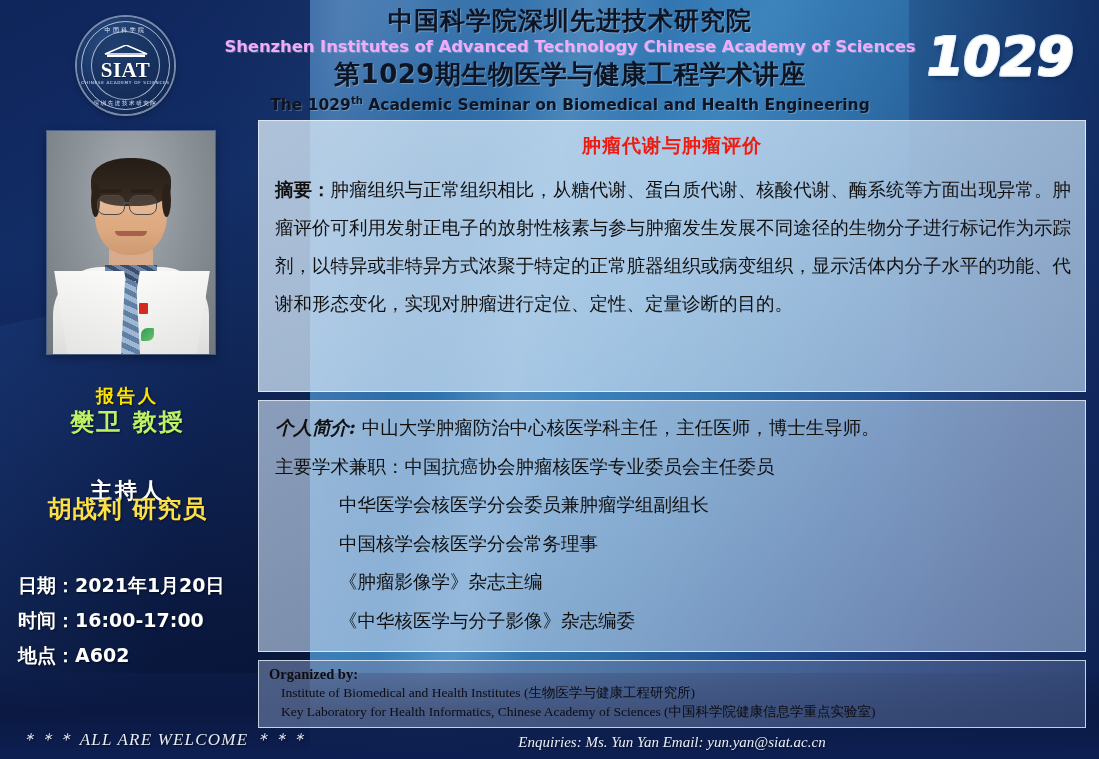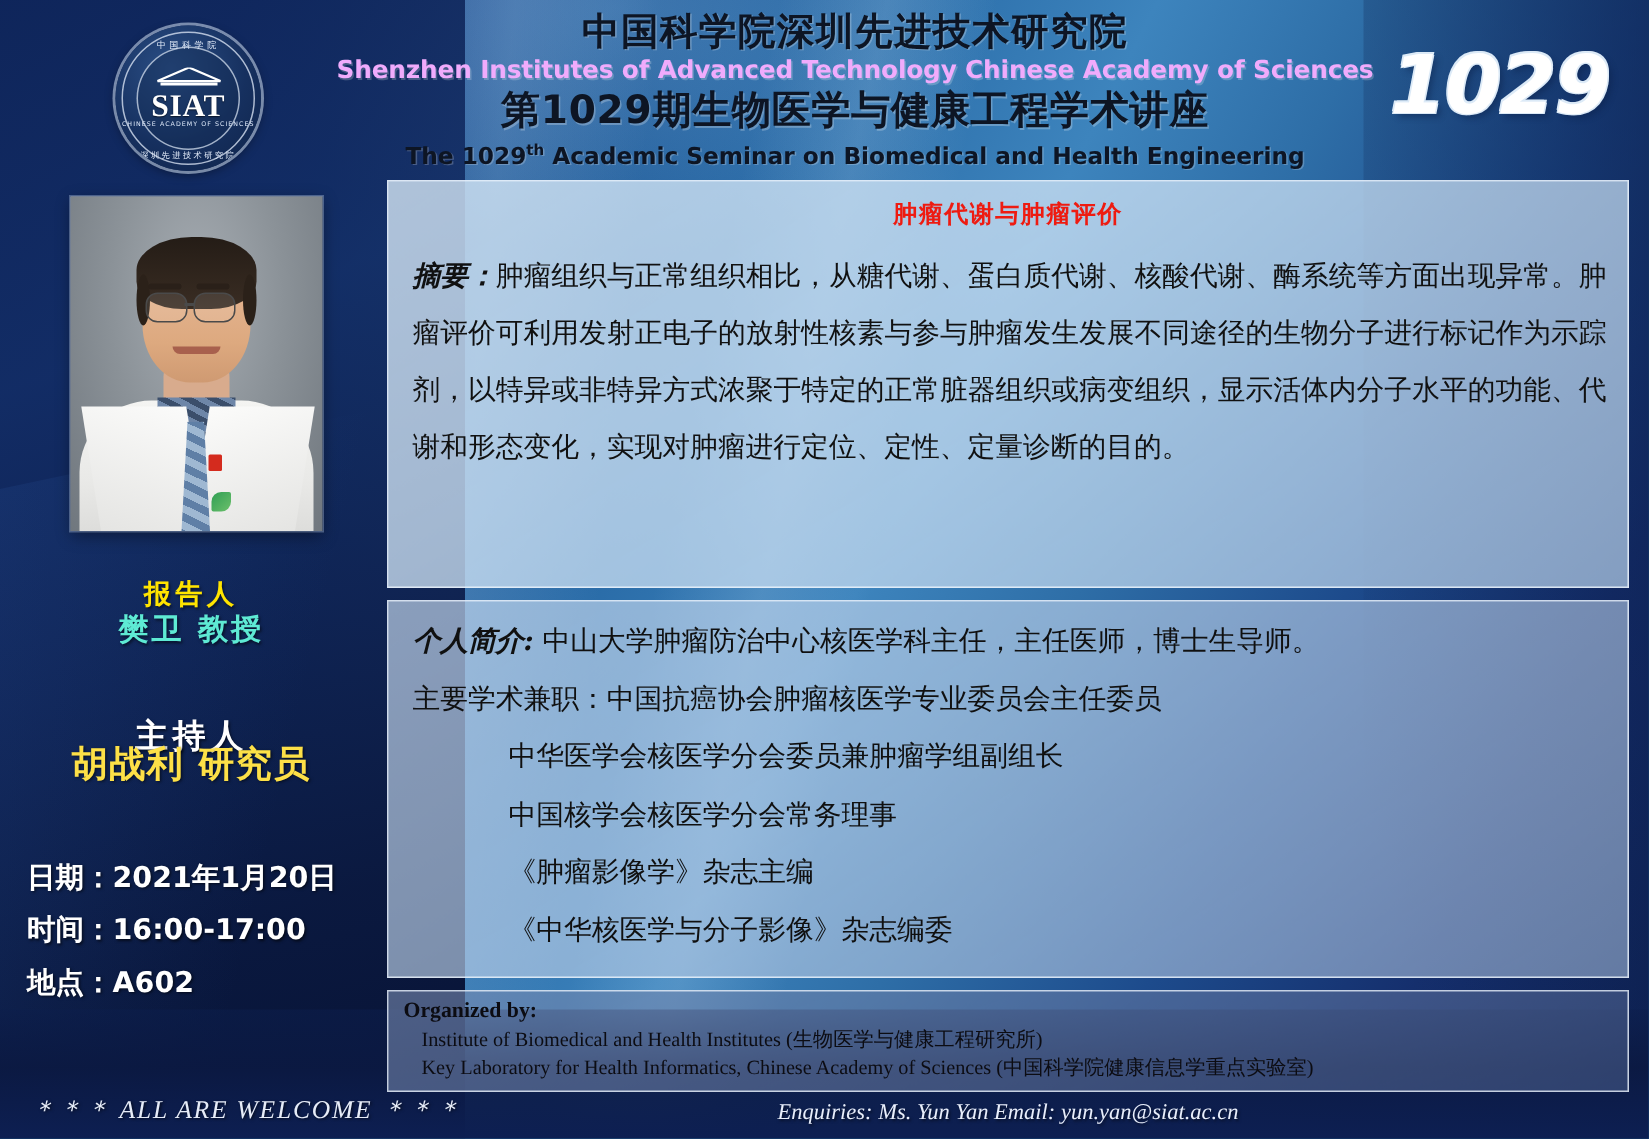--- a/index.html
+++ b/index.html
@@ -275,21 +275,21 @@
   .side-block { position: absolute; left: 0; width: 255px; text-align: center; }
   .lbl-speaker-role {
     top: 384px;
     font-family: "DejaVu Sans", "Liberation Sans", sans-serif;
     font-size: 18px; font-weight: bold; color: #ffe400; letter-spacing: 3px;
     text-shadow: 1px 1px 2px rgba(0,0,0,0.55);
   }
   .lbl-speaker-name {
     top: 406px;
     font-family: "DejaVu Sans", "Liberation Sans", sans-serif;
-    font-size: 20px; font-weight: bold; color: #5eead4; letter-spacing: 2px;
+    font-size: 24px; font-weight: bold; color: #bef264; letter-spacing: 2px;
     text-shadow: 1px 1px 2px rgba(0,0,0,0.55);
   }
   .lbl-host-role {
     top: 455px;
     font-family: "DejaVu Sans", "Liberation Sans", sans-serif;
     font-size: 22px; font-weight: bold; color: #ffffff; letter-spacing: 3px;
     text-shadow: 1px 1px 2px rgba(0,0,0,0.55);
     margin-top: 21px;
   }
   .lbl-host-name {
@@ -336,37 +336,36 @@
     background: linear-gradient(150deg,
       rgba(213,231,246,0.80) 0%,
       rgba(203,224,243,0.78) 35%,
       rgba(186,211,235,0.76) 70%,
       rgba(172,199,227,0.74) 100%);
   }
   .talk-title {
     margin-top: 12px;
     text-align: center;
     font-family: "DejaVu Sans", "Liberation Sans", sans-serif;
-    font-size: 16px;
+    font-size: 19px;
     font-weight: bold;
     color: #ee1b11;
     letter-spacing: 1px;
   }
   .abstract-body {
     margin: 12px 14px 0 16px;
     font-family: "DejaVu Serif", "Liberation Serif", serif;
     font-size: 18.5px;
     line-height: 38px;
     color: #111;
     text-align: justify;
     text-justify: inter-character;
   }
   .abstract-body .lead {
     font-weight: bold;
-    font-style: italic;
   }
 
   #bio-panel {
     left: 258px; top: 400px;
     width: 828px; height: 252px;
     background: linear-gradient(150deg,
       rgba(196,216,238,0.68) 0%,
       rgba(183,205,231,0.66) 40%,
       rgba(166,189,219,0.64) 75%,
       rgba(152,176,210,0.62) 100%);

